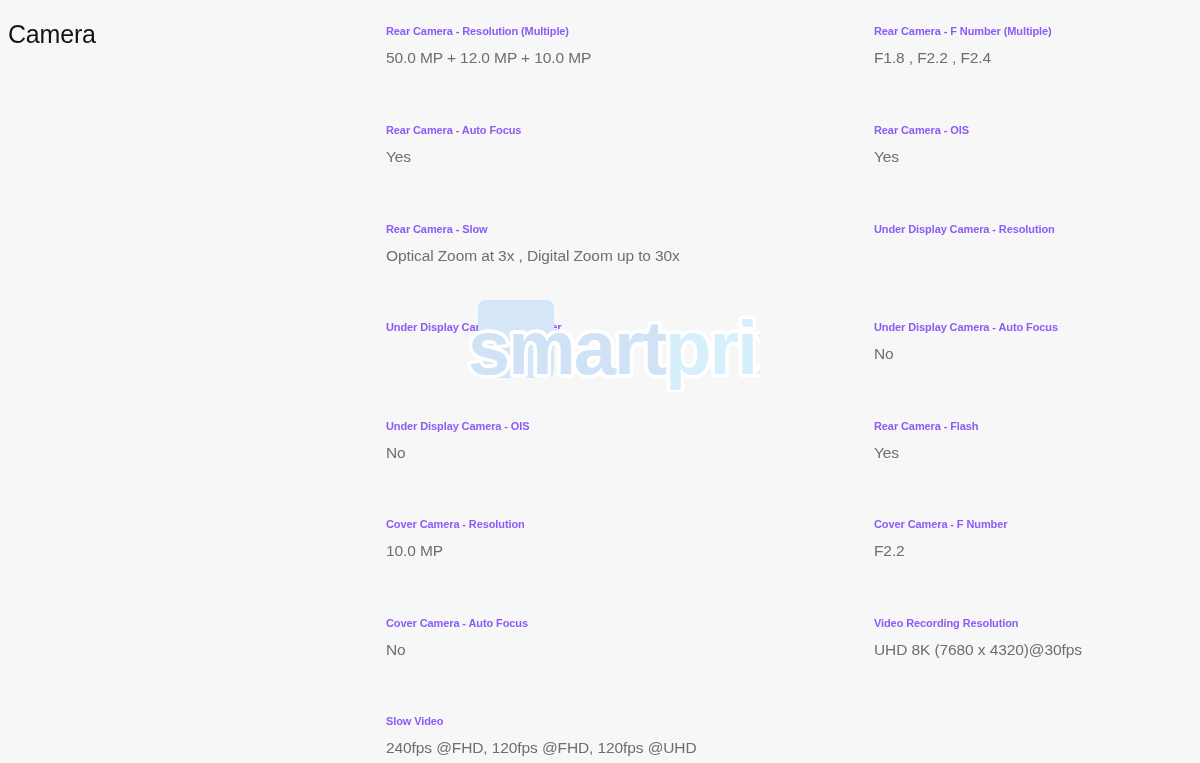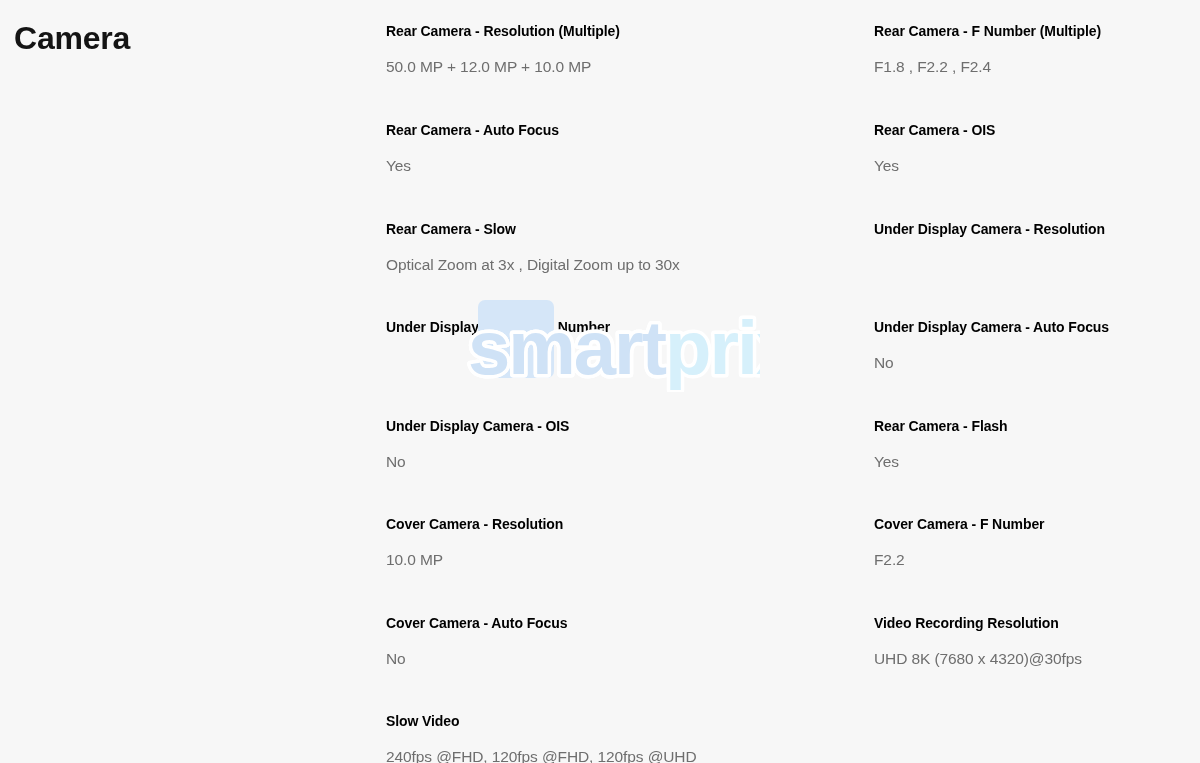--- a/index.html
+++ b/index.html
@@ -12,25 +12,25 @@
     background: #f7f7f7;
     font-family: "Liberation Sans", sans-serif;
     overflow: hidden;
     position: relative;
     -webkit-font-smoothing: antialiased;
   }
 
   
   .section-title {
     position: absolute;
-    left: 14px;
+    left: 8px;
     top: 21px;
     font-family: "Liberation Sans", sans-serif;
-    font-size: 32px;
-    font-weight: 700;
+    font-size: 25px;
+    font-weight: 400;
     letter-spacing: -0.2px;
     color: #141414;
     line-height: 1.1;
     white-space: nowrap;
   }
 
   
   .spec-grid {
     position: absolute;
     left: 386px;
@@ -45,35 +45,35 @@
   .spec-col.col-left  { left: 0px;   width: 470px; }
   .spec-col.col-right { left: 488px; width: 326px; }
 
   .spec-item {
     position: absolute;
     left: 0;
     width: 100%;
   }
   .spec-label {
     font-family: "Liberation Sans", sans-serif;
-    font-size: 14px;
+    font-size: 11px;
     font-weight: 700;
-    color: #000000;
+    color: #8b5cf6;
     line-height: 20px;
     letter-spacing: -0.1px;
     white-space: nowrap;
   }
   .spec-value {
     font-family: "Liberation Sans", sans-serif;
     font-size: 15.5px;
     font-weight: 400;
     color: #6e6e6e;
     line-height: 20px;
     letter-spacing: -0.1px;
-    margin-top: 16px;
+    margin-top: 7px;
     white-space: nowrap;
   }
 
   
   .watermark {
     position: absolute;
     left: 460px;
     top: 292px;
     width: 300px;
     height: 100px;

